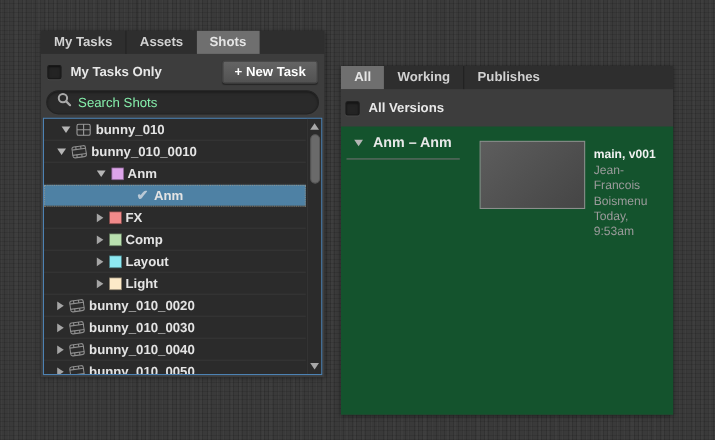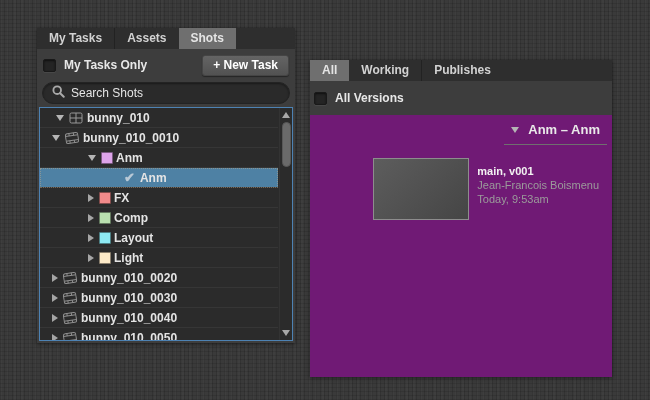--- a/index.html
+++ b/index.html
@@ -51,21 +51,21 @@
     box-shadow:0 1px 1px rgba(0,0,0,.4);
   }
 
   
   .search-wrap { padding:1px 5px 3px 5px; flex:none; }
   .searchbox {
     height:22px; border-radius:12px; background:#2a2a2a;
     border:1px solid #232323; display:flex; align-items:center; padding:0 9px;
     box-shadow:inset 0 1px 2px rgba(0,0,0,.4);
   }
-  .searchbox .ph { margin-left:6px; font-size:12px; color:#e5e5e5; }
+  .searchbox .ph { margin-left:6px; font-size:12px; color:#86efac; }
 
   
   .tree {
     position:relative; flex:1; margin:0 2px 2px 2px;
     background:#2b2b2b; border:1px solid #4d82b3; overflow:hidden;
   }
   .row {
     height:20px; display:flex; align-items:center;
     border-bottom:1px solid #363636; margin-right:14px;
     font-size:12px; font-weight:bold; color:#e4e4e4; cursor:default;
@@ -96,21 +96,21 @@
   }
   .sb-up, .sb-down { position:absolute; left:2px; width:0; height:0; }
   .sb-up { top:4px; border-left:4.5px solid transparent; border-right:4.5px solid transparent; border-bottom:6px solid #a8a8a8; }
   .sb-down { bottom:4px; border-left:4.5px solid transparent; border-right:4.5px solid transparent; border-top:6px solid #a8a8a8; }
   .sb-thumb {
     position:absolute; left:2px; top:14px; width:9px; height:45px;
     background:#6a6a6a; border:1px solid #585858; border-radius:5px;
   }
 
   
-  .content { flex:1; background:#701a75; display:flex; flex-direction:column; overflow:hidden;align-items:flex-end; }
+  .content { flex:1; background:#14532d; display:flex; flex-direction:row; overflow:hidden; }
   .group-header {
     flex:none; height:30px; margin:0 5px; display:flex; align-items:center;
     border-bottom:1px solid #6f6f6f; padding:0 7px;
   }
   .group-header .tri { margin-right:9px; }
   .group-header .g-title { font-size:13px; font-weight:bold; color:#e9e9e9; }
   .items { padding:13px 13px; }
   .item { display:flex; cursor:default; }
   .thumb {
     flex:none; width:96px; height:62px;

